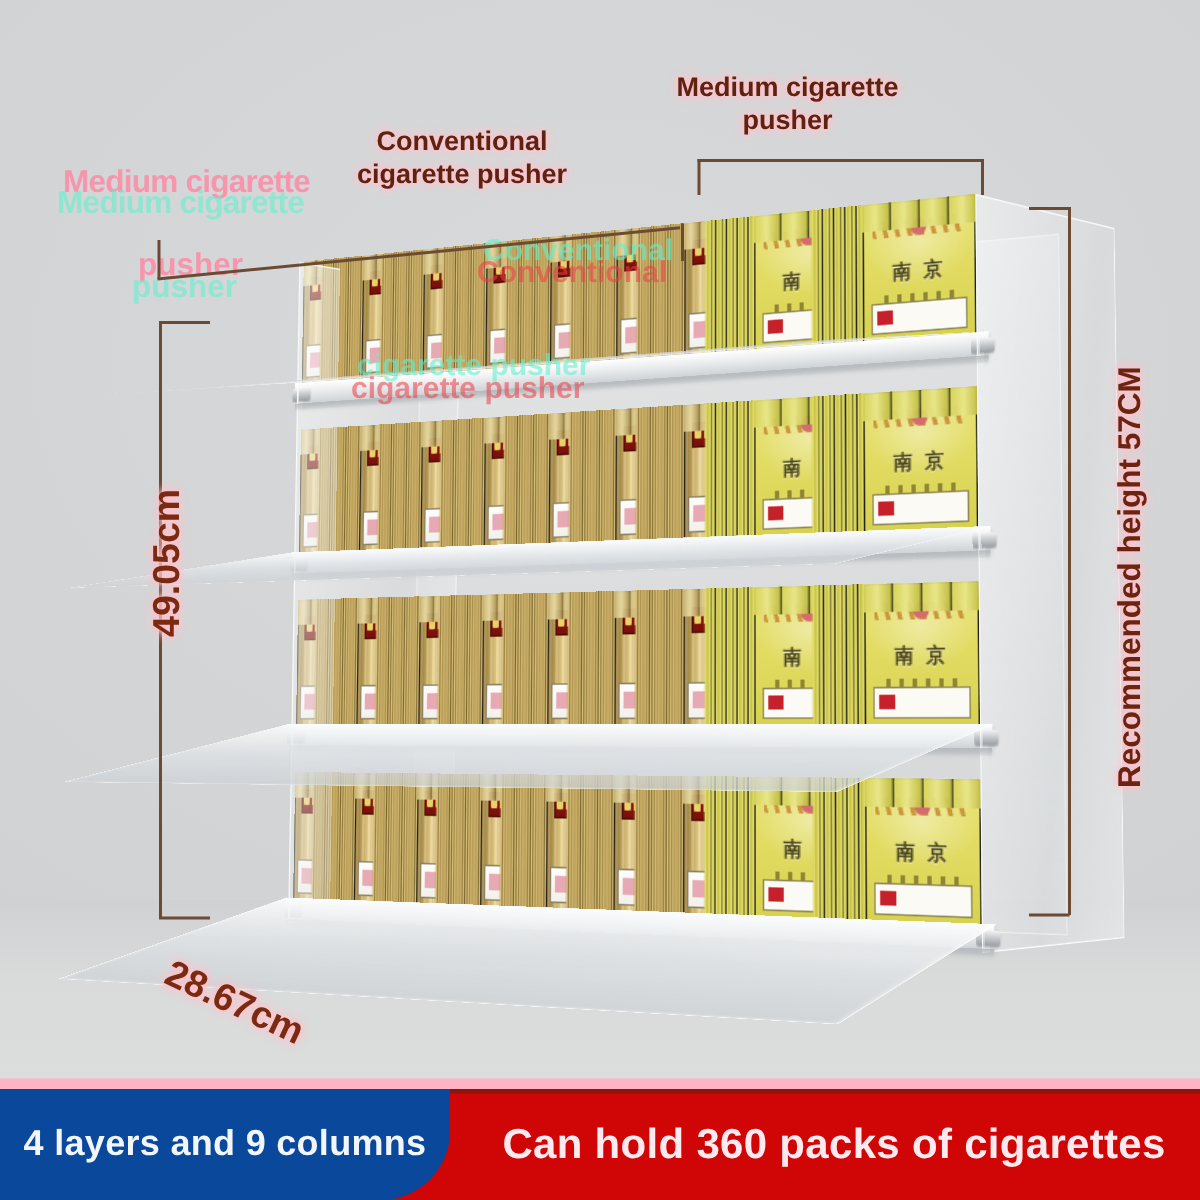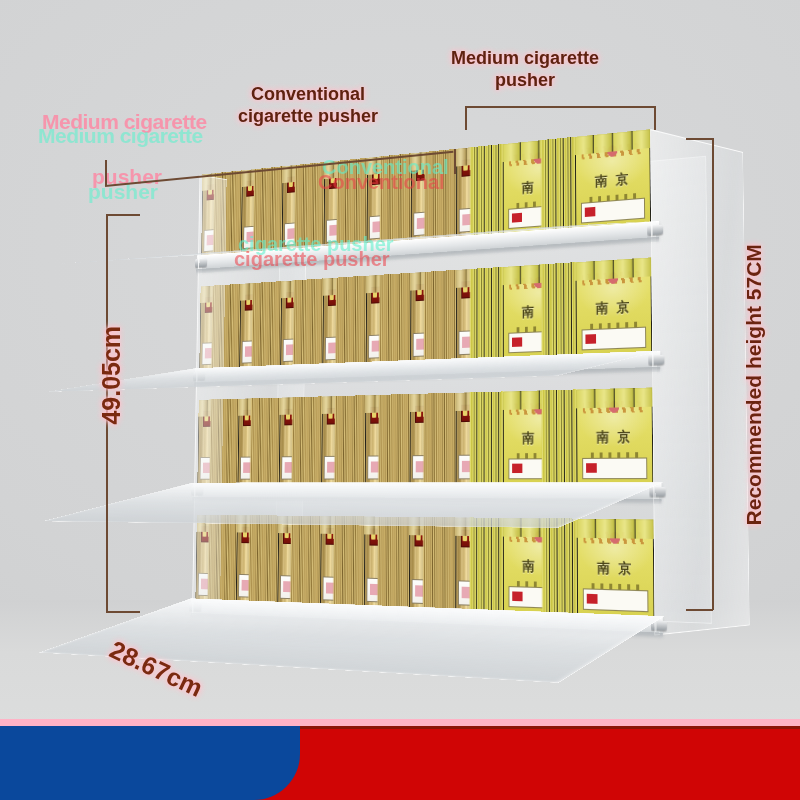--- a/index.html
+++ b/index.html
@@ -683,15 +683,17 @@
 
     <div class="anno-txt dim" style="left:118px;top:634px;transform-origin:left top;transform:rotate(25deg);">28.67cm</div>
 
 
   </div>
 
   <div class="pinkstrip"></div>
   <div class="banner">
     <div class="banner-red"></div>
     <div class="banner-blue"></div>
+    <div class="banner-blue-txt">4 layers and 9 columns</div>
+    <div class="banner-red-txt">Can hold 360 packs of cigarettes</div>
   </div>
 
 </div>
 
 </body></html>

